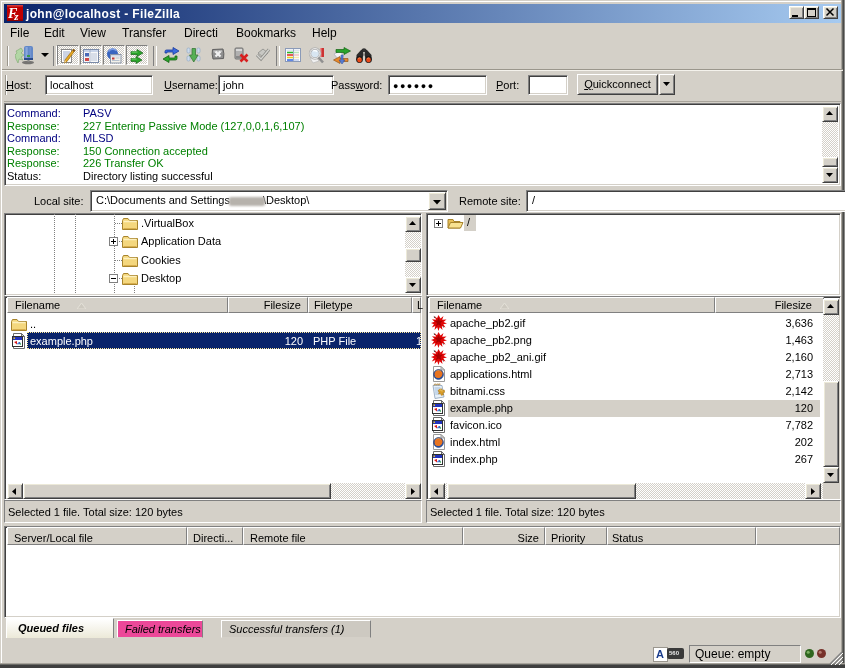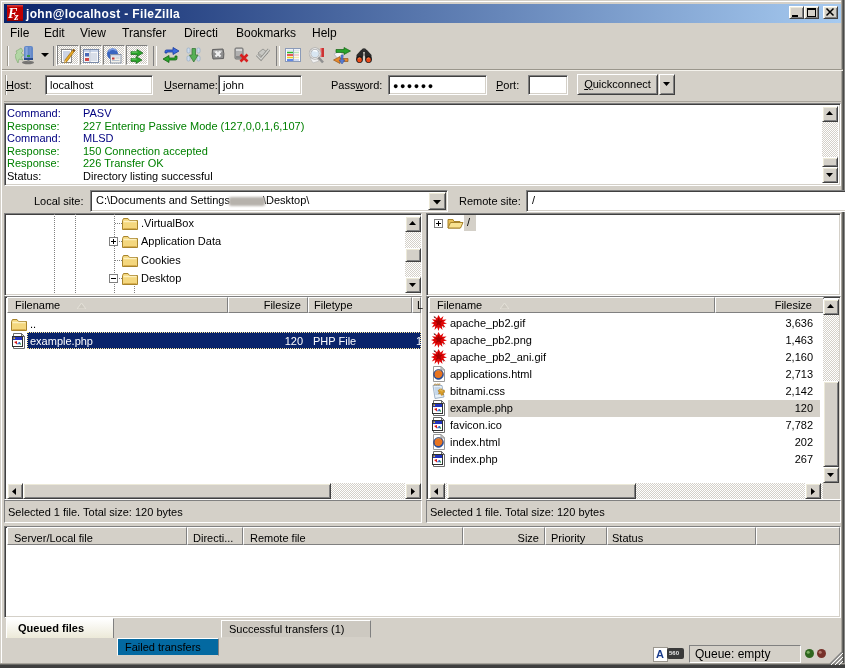--- a/index.html
+++ b/index.html
@@ -311,21 +311,21 @@
 <div class="abs" style="left:2px;top:69px;width:841px;height:1px;background:#9a968c;"></div>
 <div class="abs" style="left:2px;top:70px;width:841px;height:1px;background:#f4f2ec;"></div>
 
 <div class="abs" id="qc" style="top:71px;height:30px;">
   <div class="vgrip" style="left:1px;top:4px;"></div>
   <label style="left:2px;"><u>H</u>ost:</label>
   <div class="field" style="left:41px;width:108px;">
       <span>localhost</span>
     </div>
   <label style="left:160px;"><u>U</u>sername:</label>
-  <div class="field" style="left:214px;width:84px;">
+  <div class="field" style="left:214px;width:116px;">
       <span>john</span>
     </div>
   <label style="left:327px;">Pass<u>w</u>ord:</label>
   <div class="field" style="left:384px;width:99px;">
       <span style="font-size:9px;letter-spacing:1.5px;top:5px;">●●●●●●</span>
     </div>
   <label style="left:492px;"><u>P</u>ort:</label>
   <div class="field" style="left:524px;width:40px;"></div>
   <div class="raise2 abs" style="left:573px;top:3px;width:81px;height:21px;background:#d4d0c8;text-align:center;line-height:19px;box-sizing:border-box;"><u>Q</u>uickconnect</div>
   <div class="raise2 abs" style="left:655px;top:3px;width:16px;height:21px;background:#d4d0c8;box-sizing:border-box;">
@@ -591,25 +591,25 @@
     </div>
   <div class="hcell" style="left:540px;width:62px;height:18px;">
       <span style="left:5px;top:4px;">Priority</span>
     </div>
   <div class="hcell" style="left:602px;width:149px;height:18px;">
       <span style="left:4px;top:4px;">Status</span>
     </div>
   <div class="hcell" style="left:751px;width:84px;height:18px;"></div>
 </div>
 
-<div class="abs" id="tabs" style="left:4px;top:618px;width:837px;height:20px;">
+<div class="abs" id="tabs" style="left:4px;top:618px;width:837px;height:20px;font-style:italic;">
   <div class="tab" style="left:2px;top:0px;width:108px;height:20px;background:linear-gradient(#fff,#ece9d8);border-bottom:0;">
     <span class="tabtxt" style="left:11px;font-weight:bold;">Queued files</span>
   </div>
-  <div class="tab" style="left:113px;top:20px;width:102px;height:18px;background:#0369a1;">
+  <div class="tab" style="left:113px;top:2px;width:86px;height:18px;background:#ec4899;">
     <span class="tabtxt" style="left:7px;top:2px;">Failed transfers</span>
   </div>
   <div class="tab" style="left:217px;top:2px;width:150px;height:18px;background:#cdc9c1;">
     <span class="tabtxt" style="left:7px;top:2px;">Successful transfers (1)</span>
   </div>
 </div>
 
 <div class="abs" id="statusbar" style="left:4px;top:642px;width:837px;height:21px;">
   <div class="abs" style="left:649px;top:5px;width:13px;height:13px;background:#fff;border:1px solid #9a968e;">
     <span style="position:absolute;left:2px;top:0px;font-size:11px;font-weight:bold;color:#1a3c8c;">A</span>

